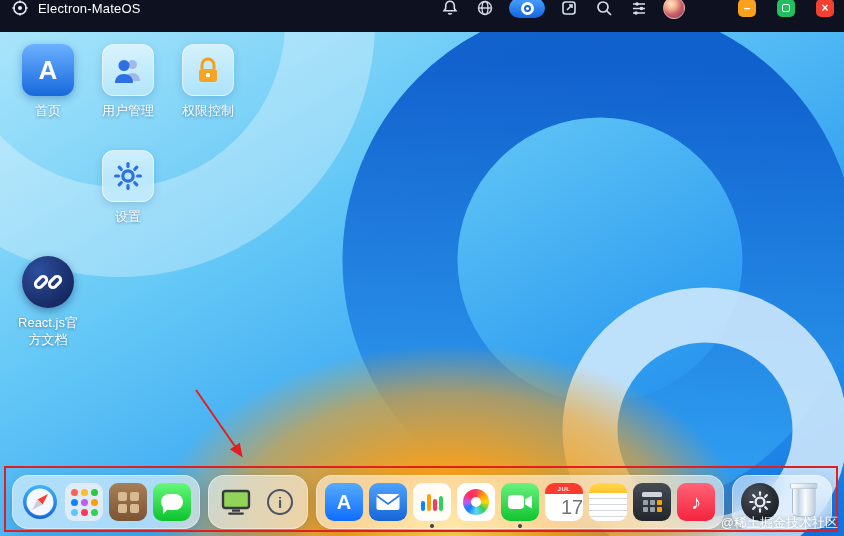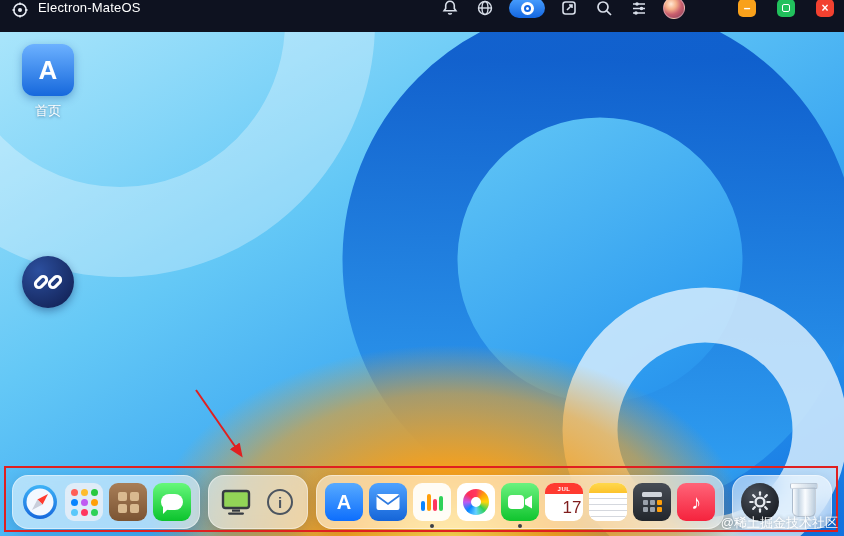--- a/index.html
+++ b/index.html
@@ -4,21 +4,21 @@
 <style>
   * { box-sizing: border-box; margin: 0; padding: 0; }
   html, body { width: 844px; height: 536px; overflow: hidden; }
   body { position: relative; font-family: "Liberation Sans", "DejaVu Sans", sans-serif; background: #0e1220; }
 
   
   .wallpaper { position: absolute; left: 0; right: 0; top: 32px; bottom: 0; z-index: 0; overflow: hidden; }
 
   
   .titlebar { position: absolute; top: 0; left: 0; right: 0; height: 16px; background: #0e1220;
-    display: flex; padding: 0 10px; z-index: 10; }
+    display: flex; align-items: center; padding: 0 10px; z-index: 10; }
   .tb-logo { width: 20px; height: 20px; display: flex; align-items: center; justify-content: center; }
   .tb-title { color: #fff; font-size: 13px; margin-left: 8px; letter-spacing: .2px; }
   .tb-right { margin-left: auto; display: flex; align-items: center; gap: 13px; }
   .tb-icon { width: 22px; height: 22px; display: flex; align-items: center; justify-content: center; cursor: pointer; }
   .tb-icon svg { stroke: #d8dee9; }
   .theme-pill { width: 36px; height: 20px; border-radius: 10px; background: linear-gradient(180deg,#4aa0ff,#1366e0);
     display: flex; align-items: center; justify-content: center; cursor: pointer; }
   .theme-core { width: 13px; height: 13px; border-radius: 50%; background: #fff; position: relative; }
   .theme-core::after { content: ""; position: absolute; inset: 3px; border-radius: 50%; border: 2px solid #1366e0; }
   .avatar { width: 22px; height: 22px; border-radius: 50%; border: 1px solid rgba(255,255,255,.35); cursor: pointer;
@@ -86,21 +86,21 @@
   .bars b:nth-child(3){height:12px;background:#ff375f}.bars b:nth-child(4){height:15px;background:#30d158}
   .dk-photos { background: #fff; }
   .flower { width: 26px; height: 26px; border-radius: 50%; position: relative;
     background: conic-gradient(#ff375f,#ff9f0a,#ffd60a,#30d158,#64d2ff,#0a84ff,#bf5af2,#ff2d55,#ff375f); }
   .flower::after { content: ""; position: absolute; inset: 8px; border-radius: 50%; background: #fff; }
   .dk-facetime { background: linear-gradient(180deg,#6bf27f,#10c42e); }
   .dk-calendar { background: #fff; flex-direction: column; overflow: hidden; }
   .cal-top { height: 11px; width: 100%; background: #ff3b30; color: #fff; font-size: 6px;
     display: flex; align-items: center; justify-content: center; letter-spacing: .5px; font-weight: bold; }
   .cal-day { flex: 1; width: 100%; display: flex; align-items: center; justify-content: center;
-    font-size: 17px; color: #7f1d1d; padding-left: 16px; }
+    font-size: 20px; color: #737373; padding-left: 16px; }
   .dk-notes { background: #fff; flex-direction: column; overflow: hidden; }
   .nt-top { height: 10px; width: 100%; background: linear-gradient(180deg,#ffd84d,#fcc32c); }
   .nt-body { flex: 1; width: 100%; background: #fff;
     background-image: repeating-linear-gradient(180deg, transparent 0 5px, #d5d8de 5px 6px); }
   .dk-calc { background: linear-gradient(180deg,#464c55,#22262c); }
   .calc { display: flex; flex-direction: column; gap: 3px; align-items: center; }
   .calc .scr { width: 20px; height: 5px; border-radius: 1.5px; background: #cfd4db; }
   .keys { display: grid; grid-template-columns: repeat(3, 5px); gap: 2px; }
   .keys i { width: 5px; height: 5px; border-radius: 1px; background: #9aa1ab; }
   .keys i:nth-child(3n) { background: #ff9f0a; }
@@ -211,29 +211,67 @@
   </div>
 </div>
 
 <div class="desktop-grid">
   <div class="dicon g11">
     <div class="tile rounded blue">
       <span class="appstore-a">A</span>
     </div>
     <div class="label">首页</div>
   </div>
+  <div class="dicon g12">
+    <div class="tile frost">
+      <svg width="34" height="34" viewBox="0 0 34 34">
+        <circle cx="21.5" cy="11.5" r="4.5" fill="#9fb9ea"></circle>
+        <path d="M14 28 c0-5 3.5-8 7.5-8 s7.5 3 7.5 8 z" fill="#9fb9ea"></path>
+        <circle cx="13" cy="12.5" r="5.5" fill="#2f6fe4"></circle>
+        <path d="M4 30 c0-6 4-9 9-9 s9 3 9 9 z" fill="#2f6fe4"></path>
+      </svg>
+    </div>
+    <div class="label">用户管理</div>
+  </div>
+  <div class="dicon g13">
+    <div class="tile frost">
+      <svg width="34" height="34" viewBox="0 0 34 34">
+        <path d="M11 16 v-4 a6 6 0 0 1 12 0 v4" fill="none" stroke="#f59e1c" stroke-width="3"></path>
+        <rect x="8" y="16" width="18" height="13" rx="3" fill="#f7a425"></rect>
+        <circle cx="17" cy="22" r="2.2" fill="#fff"></circle>
+      </svg>
+    </div>
+    <div class="label">权限控制</div>
+  </div>
+  <div class="dicon g22">
+    <div class="tile frost">
+      <svg width="34" height="34" viewBox="0 0 34 34" fill="#2f6fe4">
+        <circle cx="17" cy="17" r="5.2" fill="none" stroke="#2f6fe4" stroke-width="3.2"></circle>
+        <rect x="15.4" y="3" width="3.2" height="6" rx="1.5" transform="rotate(0 17 17)"></rect>
+        <rect x="15.4" y="3" width="3.2" height="6" rx="1.5" transform="rotate(45 17 17)"></rect>
+        <rect x="15.4" y="3" width="3.2" height="6" rx="1.5" transform="rotate(90 17 17)"></rect>
+        <rect x="15.4" y="3" width="3.2" height="6" rx="1.5" transform="rotate(135 17 17)"></rect>
+        <rect x="15.4" y="3" width="3.2" height="6" rx="1.5" transform="rotate(180 17 17)"></rect>
+        <rect x="15.4" y="3" width="3.2" height="6" rx="1.5" transform="rotate(225 17 17)"></rect>
+        <rect x="15.4" y="3" width="3.2" height="6" rx="1.5" transform="rotate(270 17 17)"></rect>
+        <rect x="15.4" y="3" width="3.2" height="6" rx="1.5" transform="rotate(315 17 17)"></rect>
+      </svg>
+    </div>
+    <div class="label">设置</div>
+  </div>
   <div class="dicon g31">
     <div class="tile circle">
       <svg width="34" height="34" viewBox="0 0 34 34">
         <g fill="none" stroke="#fff" stroke-width="3" stroke-linecap="round">
           <rect x="3.5" y="13.5" width="13" height="7" rx="3.5" transform="rotate(-45 10 17)"></rect>
           <rect x="17.5" y="13.5" width="13" height="7" rx="3.5" transform="rotate(-45 24 17)"></rect>
         </g>
       </svg>
     </div>
+    <div class="label">React.js官方文档</div>
   </div>
 </div>
 
 <div class="dock">
   <div class="dock-seg">
     <div class="dk">
       <svg width="36" height="36" viewBox="0 0 36 36">
         <defs>
             <linearGradient id="safG" x1="0" y1="0" x2="0" y2="1">
           <stop offset="0" stop-color="#3eb3f7"></stop>

